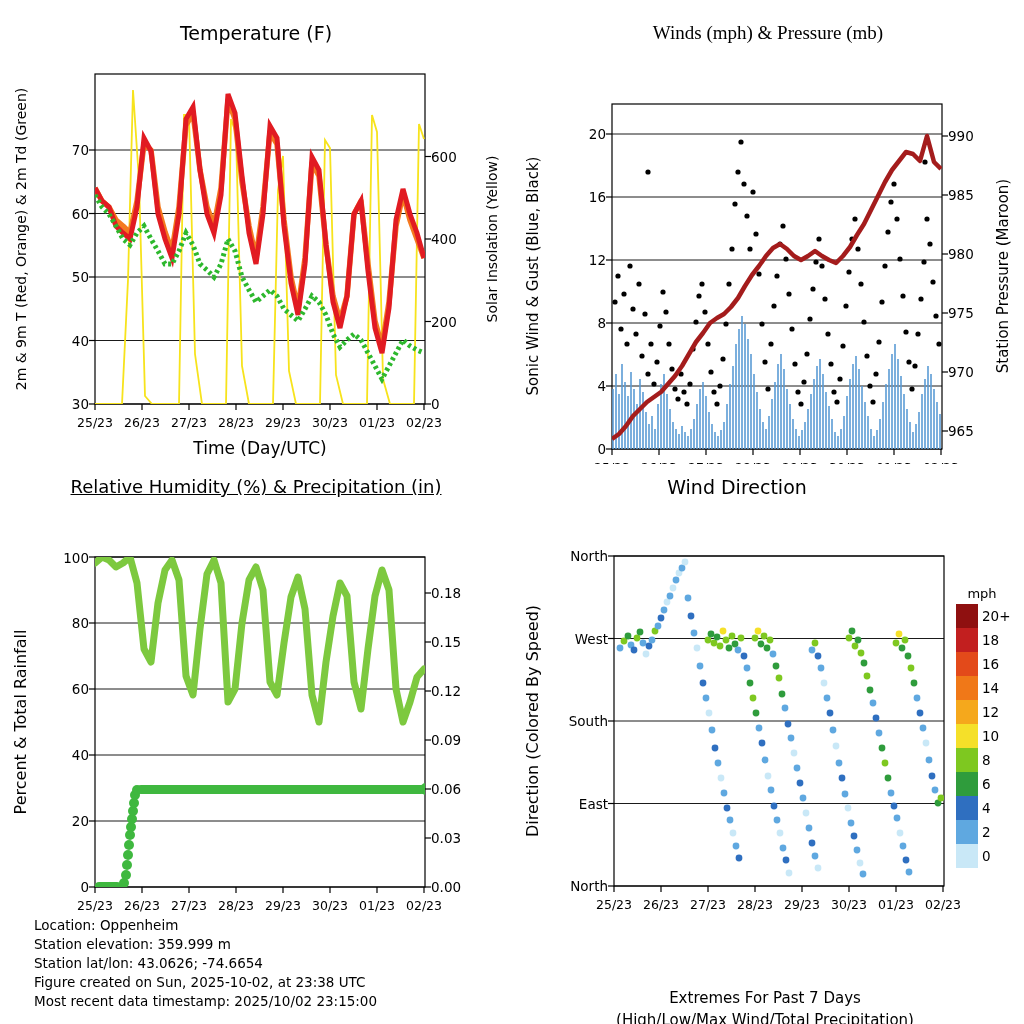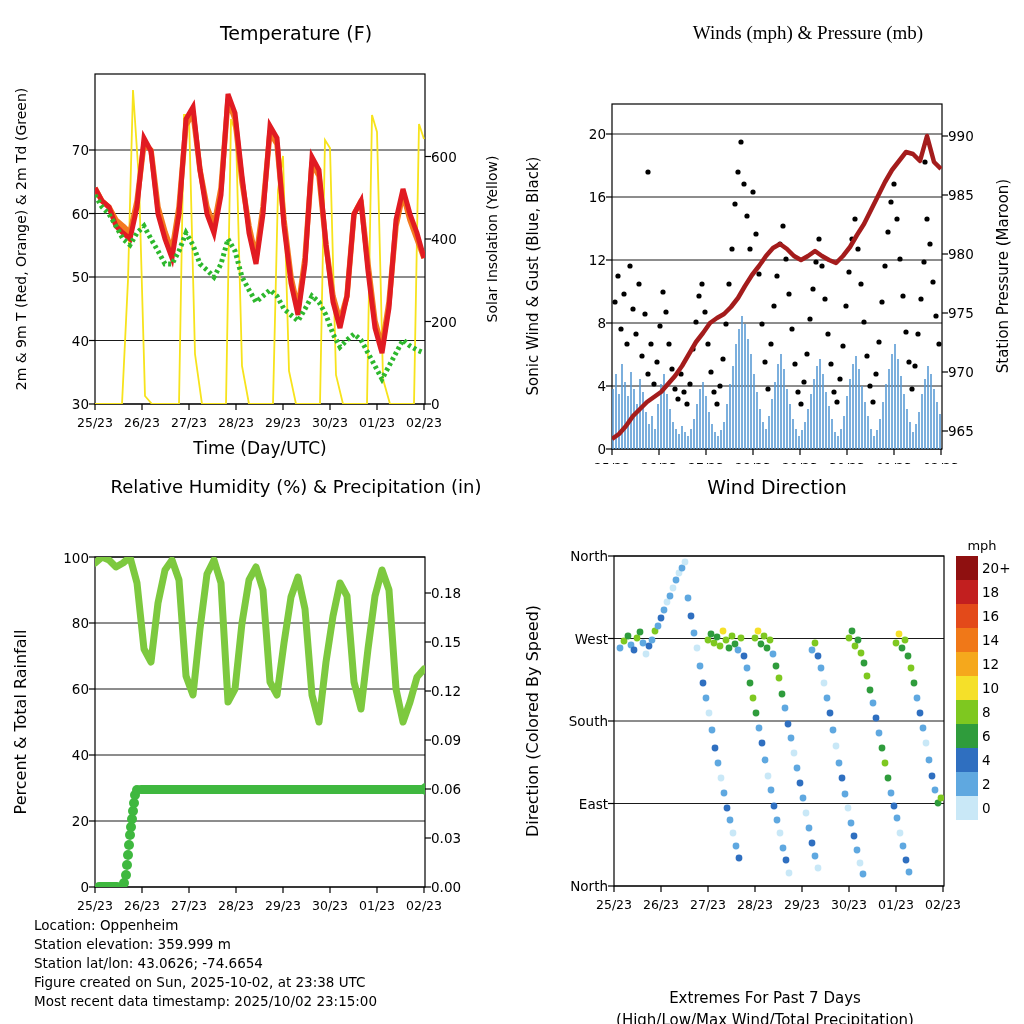--- a/index.html
+++ b/index.html
@@ -1,19 +1,19 @@
 <!DOCTYPE html>
 <html><head>
 <meta charset="utf-8">
 <style>
   html,body{margin:0;padding:0;}
   body{width:1024px;height:1024px;background:#fff;font-family:"DejaVu Sans",sans-serif;color:#000;overflow:hidden;}
   .page{position:relative;width:1024px;height:1024px;}
   .panel{position:absolute;}
-  .ttl{text-align:center;font-size:19px;padding-left:40px;}
+  .ttl{text-align:center;font-size:19px;}
   svg{display:block;}
   text{font-family:"DejaVu Sans",sans-serif;}
   .footer{position:absolute;left:34px;top:916px;font-size:13.5px;line-height:19px;}
   .footer div{white-space:nowrap;}
   .extremes{position:absolute;left:530px;top:940px;width:470px;text-align:center;font-size:15px;line-height:22px;margin-top:47px;}
   .extremes .val{color:#6d28d9;font-weight:bold;font-size:16px;}
 </style>
 </head>
 <body>
 
@@ -398,21 +398,21 @@
             <circle cx="424" cy="272" r="2.6"></circle>
             <circle cx="427" cy="300" r="2.6"></circle>
         </g>
 
         <polyline fill="none" stroke="#a41c1c" stroke-width="4.5" stroke-linejoin="round" points="100,395 107,390 114,382 121,372 128,365 135,358 142,353 149,348 156,340 163,332 170,322 177,310 184,298 191,289 198,279 205,274 212,270 219,263 226,254 233,242 240,231 247,222 254,212 261,204 268,200 275,205 282,212 289,216 296,212 303,207 310,212 317,216 324,219 331,212 338,203 345,191 352,180 359,166 366,152 373,138 380,126 387,117 394,108 401,110 408,117 415,92 422,118 429,125"></polyline>
       </g>
     </svg>
   </div>
 
   <div class="panel" style="left:0;top:460px;width:512px;height:460px;">
-    <div class="ttl" style="width:512px;padding-top:16px;font-size:18px;">Relative Humidity (%) &amp; Precipitation (in)</div>
+    <div class="ttl" style="width:512px;padding-top:16px;font-size:18px;text-decoration:underline;">Relative Humidity (%) &amp; Precipitation (in)</div>
     <svg width="512" height="420" viewBox="0 0 512 420">
       <defs>
           <clipPath id="clipR">
             <rect x="95" y="60" width="330" height="330"></rect>
           </clipPath>
         </defs>
       <rect x="95" y="60" width="330" height="330" fill="#fff" stroke="#000" stroke-width="1.2"></rect>
       <g stroke="#000" stroke-width="0.9">
         <line x1="95" y1="390" x2="425" y2="390"></line>
           <line x1="95" y1="324" x2="425" y2="324"></line>
@@ -697,21 +697,21 @@
             <circle cx="417" cy="262" r="3.4" fill="#5fa8e0"></circle>
           <circle cx="420" cy="278" r="3.4" fill="#2f6fc0"></circle>
             <circle cx="423" cy="292" r="3.4" fill="#5fa8e0"></circle>
           <circle cx="426" cy="305" r="3.4" fill="#2f9c3c"></circle>
             <circle cx="429" cy="300" r="3.4" fill="#7ec820"></circle>
         </g>
       </g>
     </svg>
   </div>
 
-  <div class="panel" style="left:952px;top:536px;">
+  <div class="panel" style="left:952px;top:584px;">
     <svg width="72" height="310" viewBox="0 0 72 310">
       <text x="30" y="14" font-size="13" text-anchor="middle">mph</text>
       <g>
         <rect x="4" y="20" width="22" height="24" fill="#8f1010"></rect>
         <rect x="4" y="44" width="22" height="24" fill="#c21f1f"></rect>
         <rect x="4" y="68" width="22" height="24" fill="#e34a1a"></rect>
         <rect x="4" y="92" width="22" height="24" fill="#f07818"></rect>
         <rect x="4" y="116" width="22" height="24" fill="#f5a81c"></rect>
         <rect x="4" y="140" width="22" height="24" fill="#f5e029"></rect>
         <rect x="4" y="164" width="22" height="24" fill="#7ec820"></rect>

